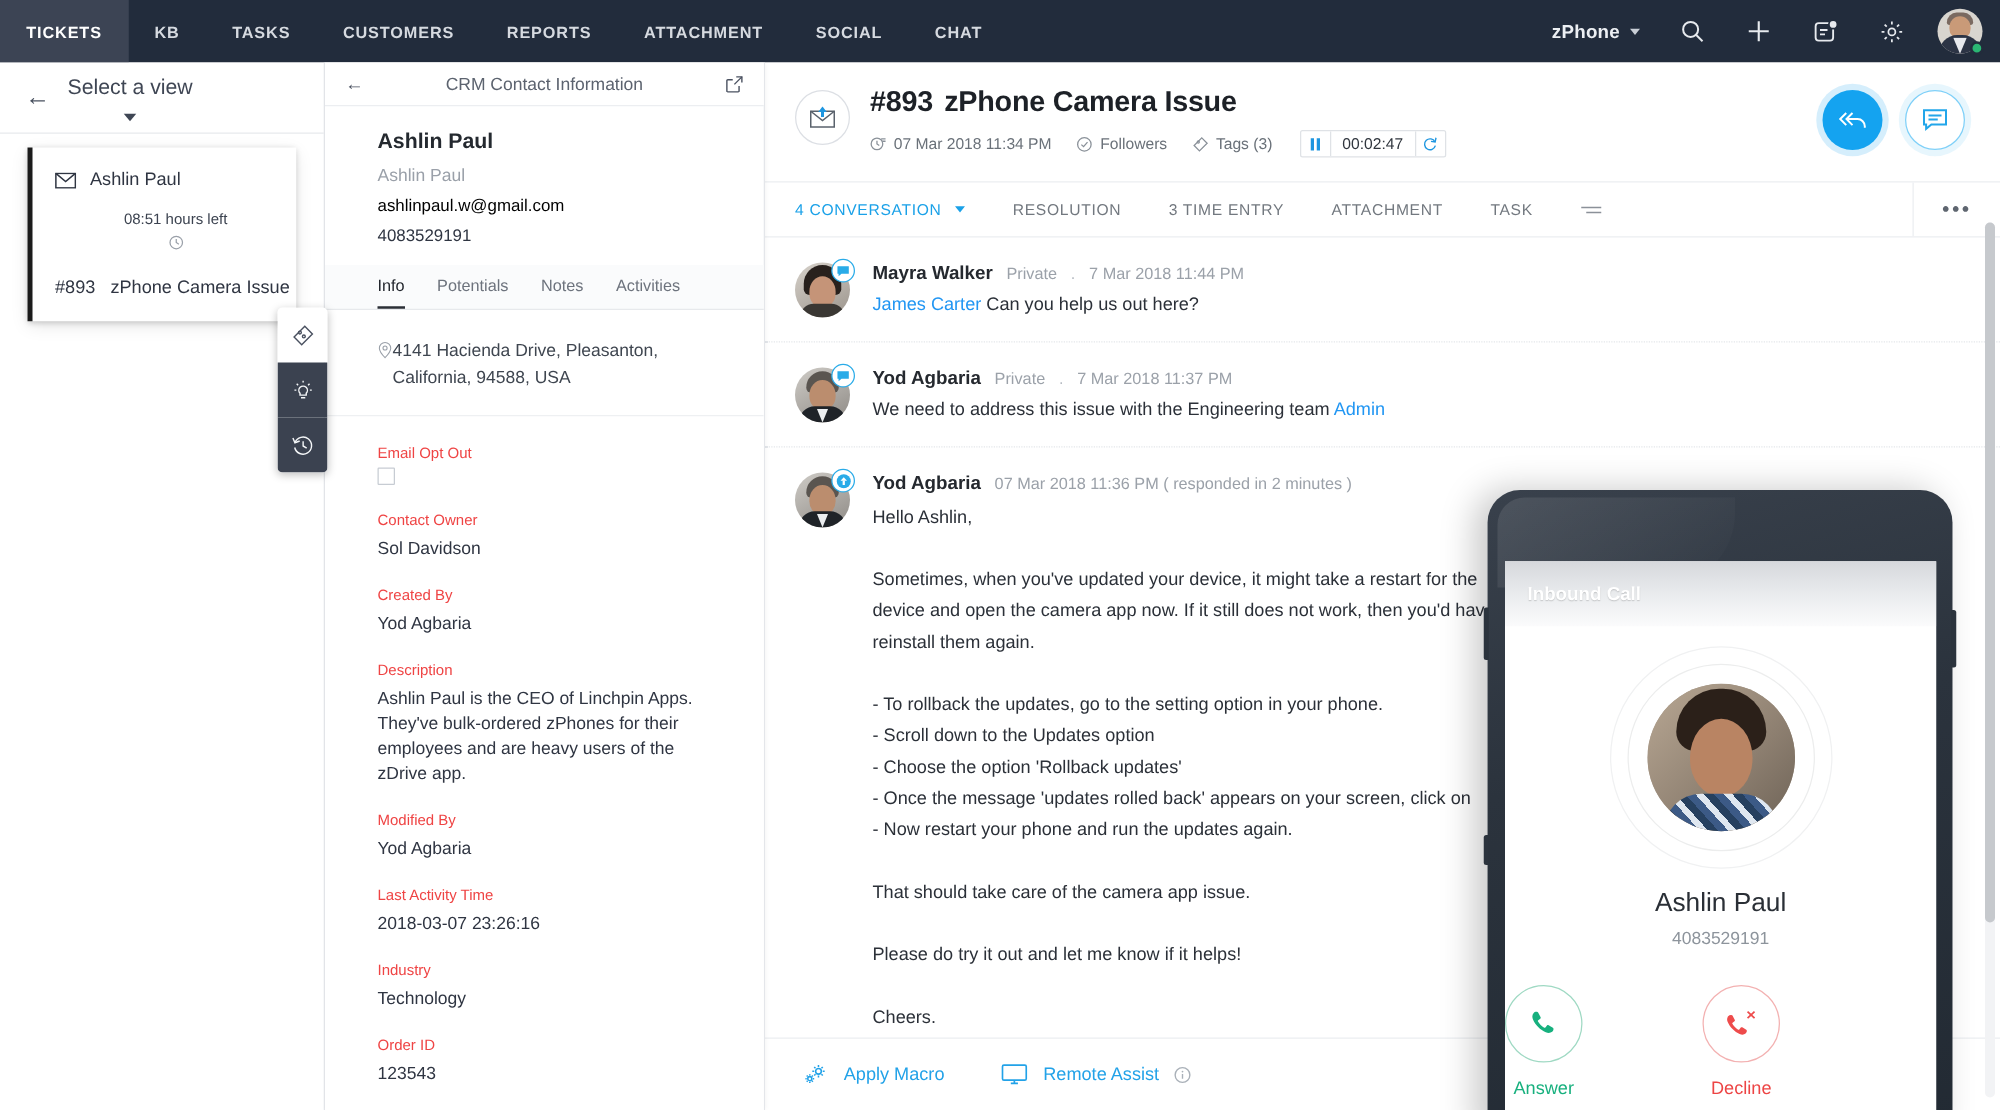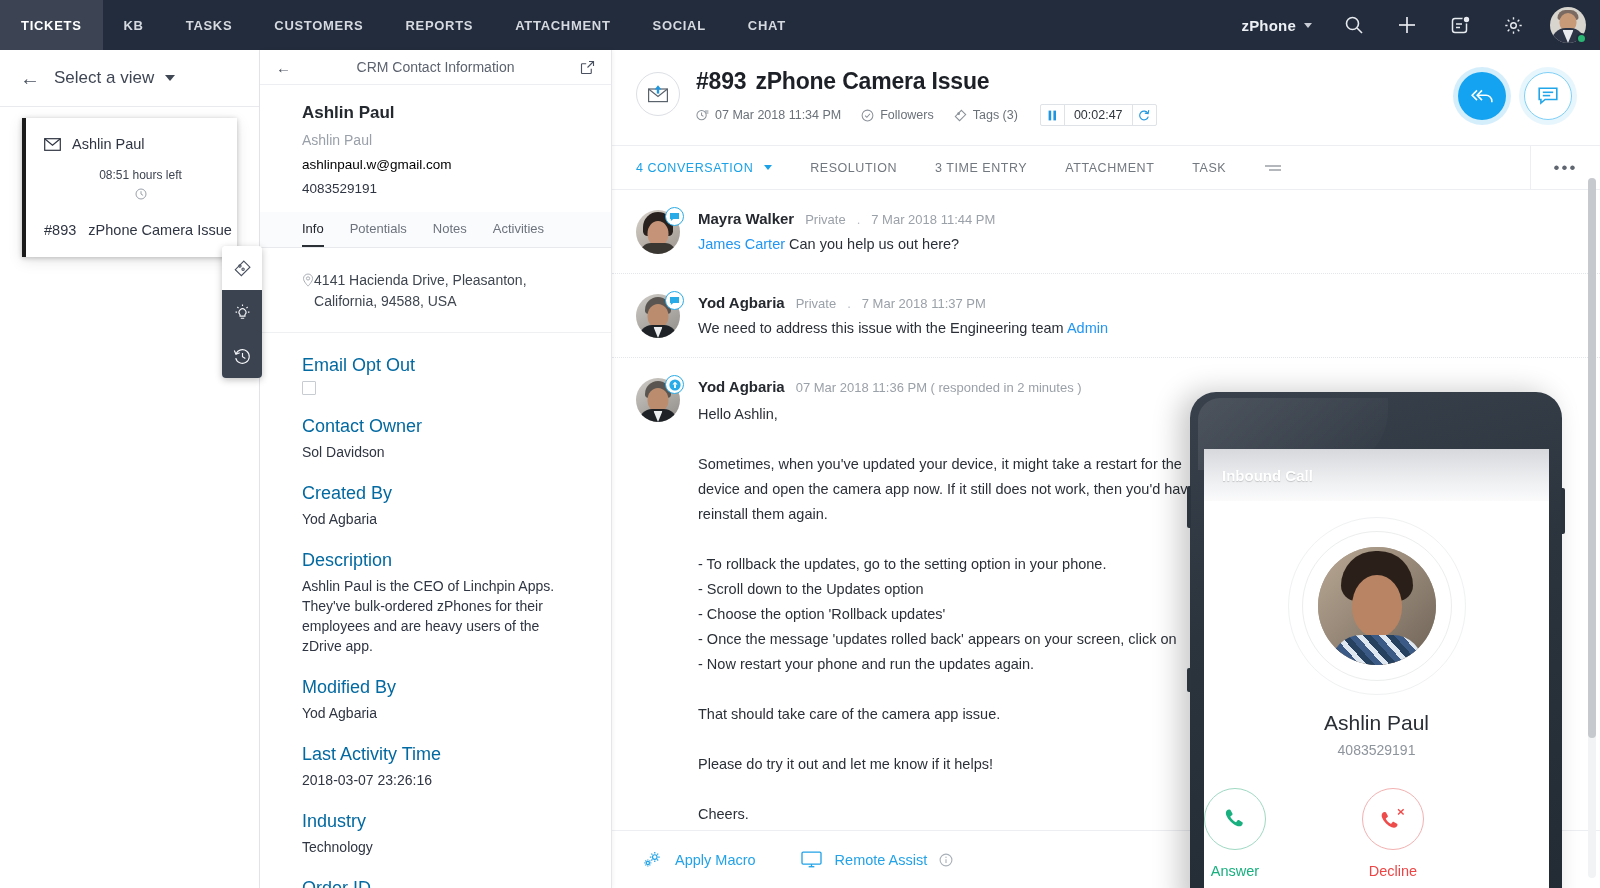--- a/index.html
+++ b/index.html
@@ -49,21 +49,21 @@
   
   .leftpane {
     position:absolute; left:0; top:50px; width:260px; height:838px;
     background:#fff; border-right:1px solid #e4e6ea;
   }
   .leftpane-head {
     height:57px; display:flex; align-items:center; gap:14px;
     padding:0 20px; border-bottom:1px solid #e8eaed;
   }
   .back-arrow { font-size:20px; color:#4a5260; cursor:pointer; line-height:1; }
-  .view-sel { font-size:17px; color:#3f4654; cursor:pointer; display:flex; align-items:center; gap:11px; }
+  .view-sel { font-size:17px; color:#3f4654; cursor:pointer; display:flex; align-items:center; gap:11px;flex-direction:column; }
   .caret-dk { border-left:5px solid transparent; border-right:5px solid transparent;
       border-top:6px solid #3f4654; display:inline-block; }
 
   .ticket-card {
     position:absolute; left:22px; top:68px; width:215px; height:139px;
     background:#fff; border-left:4px solid #1b1b1b;
     box-shadow:0 1px 5px rgba(0,0,0,.22), 0 4px 14px rgba(0,0,0,.10);
     padding:18px 0 0 18px; cursor:pointer; z-index:6;
   }
   .tc-row1 { display:flex; align-items:center; gap:11px; }
@@ -105,21 +105,21 @@
   }
   .crm-tab { font-size:13px; color:#6d737d; display:flex; align-items:center; cursor:pointer;
      border-bottom:2px solid transparent; }
   .crm-tab.active { color:#22262d; border-bottom-color:#2b2f36; }
 
   .crm-body { height:767px; overflow:hidden; padding:0 0 0 0; background:#fff; }
   .addr-row { display:flex; padding:22px 42px 20px 42px; border-bottom:1px solid #eef0f2; }
   .addr-text { font-size:14px; color:#3f4650; line-height:21px; }
   .fields { padding:22px 42px 0 42px; }
   .fld { margin-bottom:21px; }
-  .fld-label { font-size:18px; color:#0369a1; margin-bottom:5px; }
+  .fld-label { font-size:12px; color:#ef4444; margin-bottom:5px; }
   .fld-val { font-size:14px; color:#2f3542; line-height:20px; }
   .chk { width:14px; height:14px; border:1px solid #c7ccd3; background:#fff; border-radius:1px; cursor:pointer; }
 
   
   .mainpane {
     position:absolute; left:612px; top:50px; right:0; height:838px; background:#fff;
   }
   .tk-head { padding:18px 24px 0 24px; height:96px; border-bottom:1px solid #eceef1; position:relative; }
   .tk-head-row { display:flex; align-items:flex-start; gap:16px; }
   .tk-badge {

